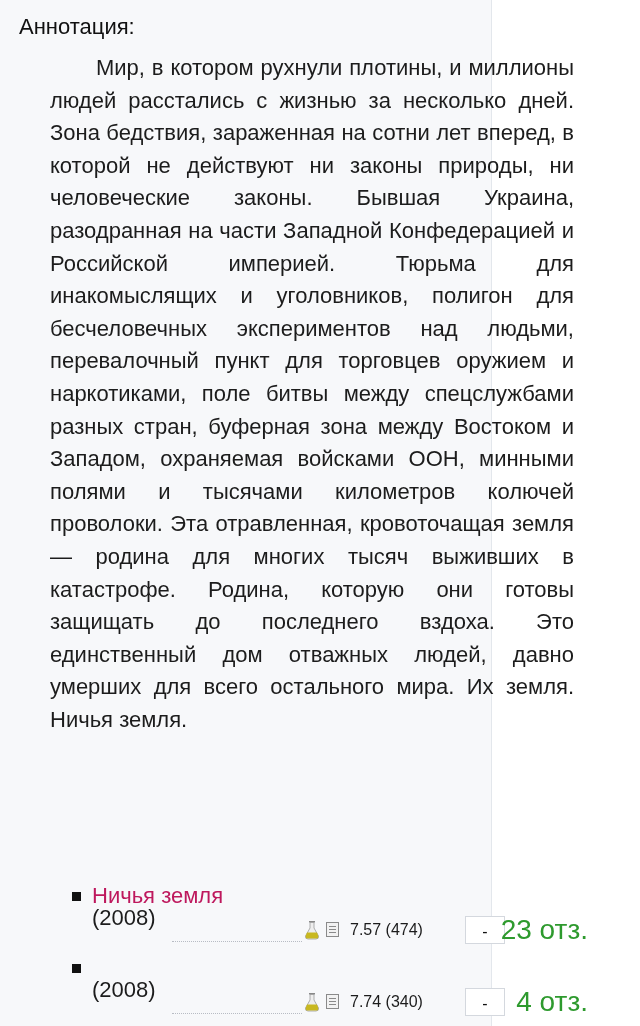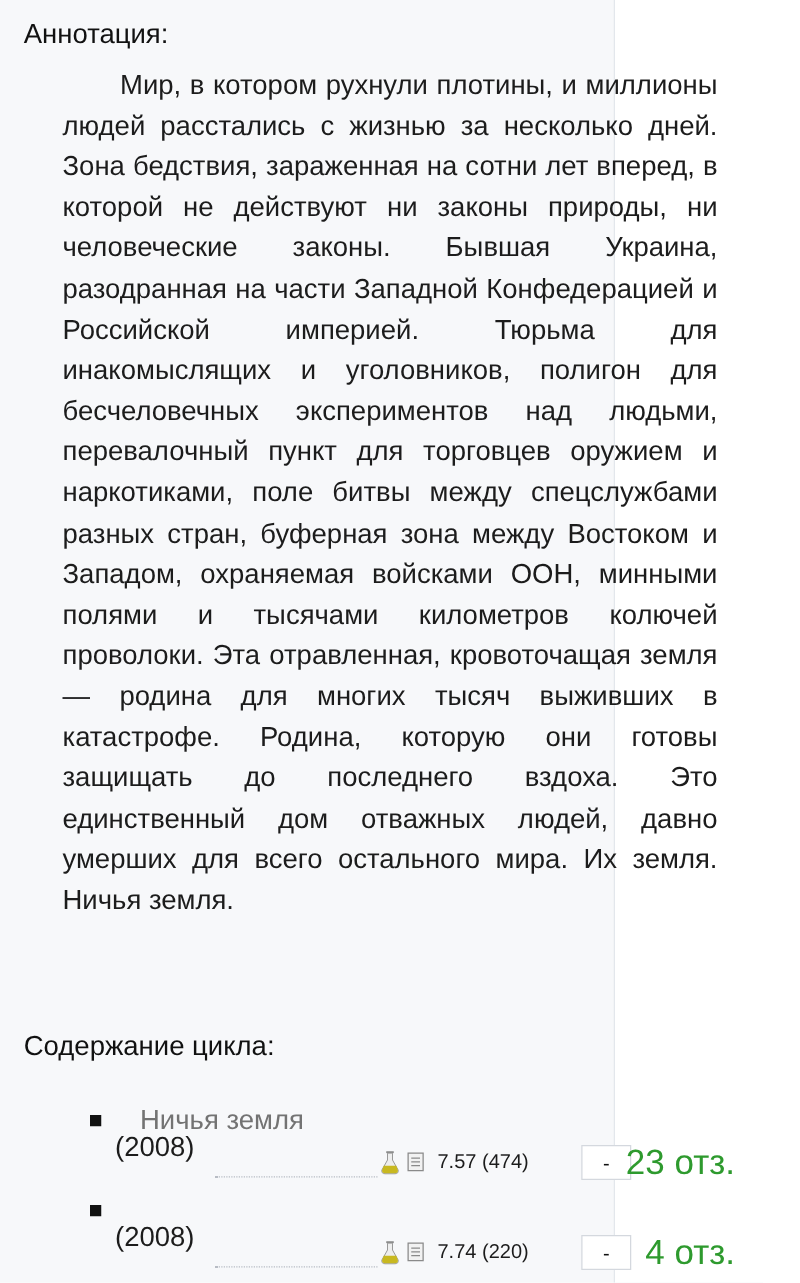--- a/index.html
+++ b/index.html
@@ -29,21 +29,21 @@
   }
   .annotation .indent { display: inline-block; width: 46px; }
   .works { position: absolute; left: 72px; top: 880px; width: 530px; }
   .work { position: relative; height: 72px; }
   .bullet {
     position: absolute; left: 0; top: 12px;
     width: 9px; height: 9px; background: #111;
   }
   .work-title {
     position: absolute; left: 20px; top: 0; font-size: 22px; line-height: 32px;
-    color: #737373; text-decoration: none; cursor: pointer; margin-left: 20px;
+    color: #be185d; text-decoration: none; cursor: pointer;
   }
   .work-year {
     position: absolute; left: 20px; top: 22px; font-size: 22px; line-height: 32px; color: #1c1c1c;
   }
   .leader {
     position: absolute; left: 100px; top: 61px; width: 130px;
     border-bottom: 1px dotted #b8bcc4;
   }
   .icon-flask { position: absolute; left: 232px; top: 40px; width: 16px; height: 20px; }
   .icon-doc {
@@ -66,21 +66,20 @@
     color: #2e9a2e; cursor: pointer;
   }
 </style>
 </head>
 <body>
 
 <div class="panel">
   <div class="heading anno-title">Аннотация:</div>
   <div class="annotation"><span class="indent"></span><span>Мир, в котором рухнули плотины, и миллионы людей расстались с жизнью за несколько дней. Зона бедствия, зараженная на сотни лет вперед, в которой не действуют ни законы природы, ни человеческие законы. Бывшая Украина, разодранная на части Западной Конфедерацией и Российской империей. Тюрьма для инакомыслящих и уголовников, полигон для бесчеловечных экспериментов над людьми, перевалочный пункт для торговцев оружием и наркотиками, поле битвы между спецслужбами разных стран, буферная зона между Востоком и Западом, охраняемая войсками ООН, минными полями и тысячами километров колючей проволоки. Эта отравленная, кровоточащая земля — родина для многих тысяч выживших в катастрофе. Родина, которую они готовы защищать до последнего вздоха. Это единственный дом отважных людей, давно умерших для всего остального мира. Их земля. Ничья земля.</span></div>
 
-  <div class="heading cycle-title">Содержание цикла:</div>
 
   <div class="works">
     <div class="work">
       <span class="bullet"></span>
       <a class="work-title">Ничья земля</a>
       <span class="work-year">(2008)</span>
       <span class="leader"></span>
       <svg class="icon-flask" viewBox="0 0 16 20">
         <rect x="5" y="1" width="6" height="1.5" fill="#888"></rect>
         <path d="M6 2.5 V8 L1.5 16 Q1 19 4 19 H12 Q15 19 14.5 16 L10 8 V2.5 Z" fill="#eee" stroke="#999" stroke-width="0.8"></path>
@@ -102,18 +101,18 @@
       <svg class="icon-flask" viewBox="0 0 16 20">
         <rect x="5" y="1" width="6" height="1.5" fill="#888"></rect>
         <path d="M6 2.5 V8 L1.5 16 Q1 19 4 19 H12 Q15 19 14.5 16 L10 8 V2.5 Z" fill="#eee" stroke="#999" stroke-width="0.8"></path>
         <path d="M3 12.5 H13 L14.3 16 Q14.6 18.6 12 18.6 H4 Q1.4 18.6 1.7 16 Z" fill="#c8b820"></path>
       </svg>
       <span class="icon-doc">
           <i style="top:3px"></i>
           <i style="top:6px"></i>
           <i style="top:9px"></i>
         </span>
-      <span class="rating">7.74 (220)</span>
+      <span class="rating">7.74 (340)</span>
       <span class="vote-box">-</span>
       <span class="reviews">4 отз.</span>
     </div>
   </div>
 </div>
 
 </body></html>

